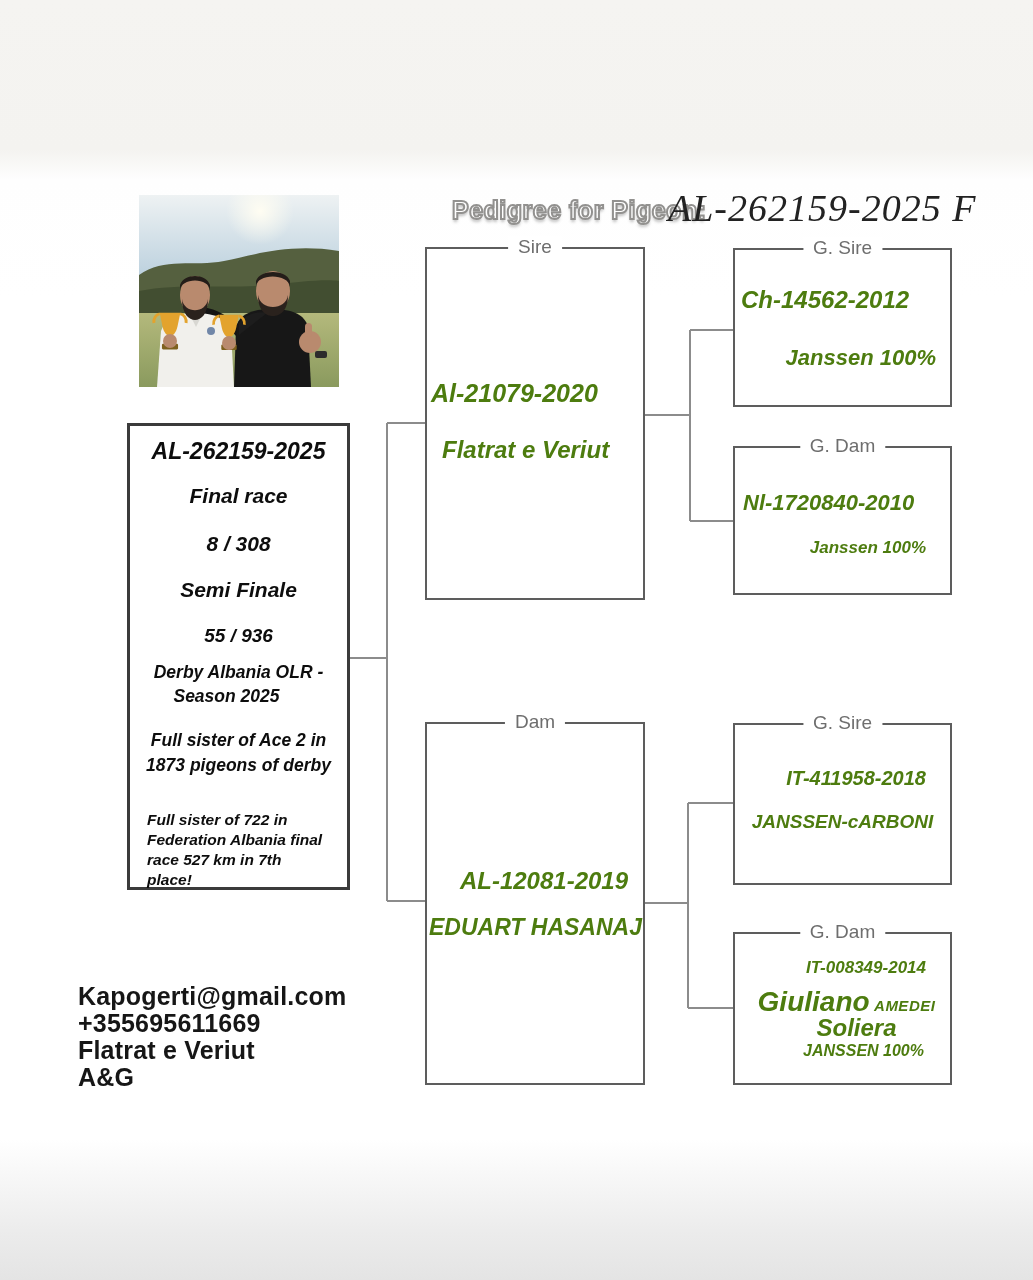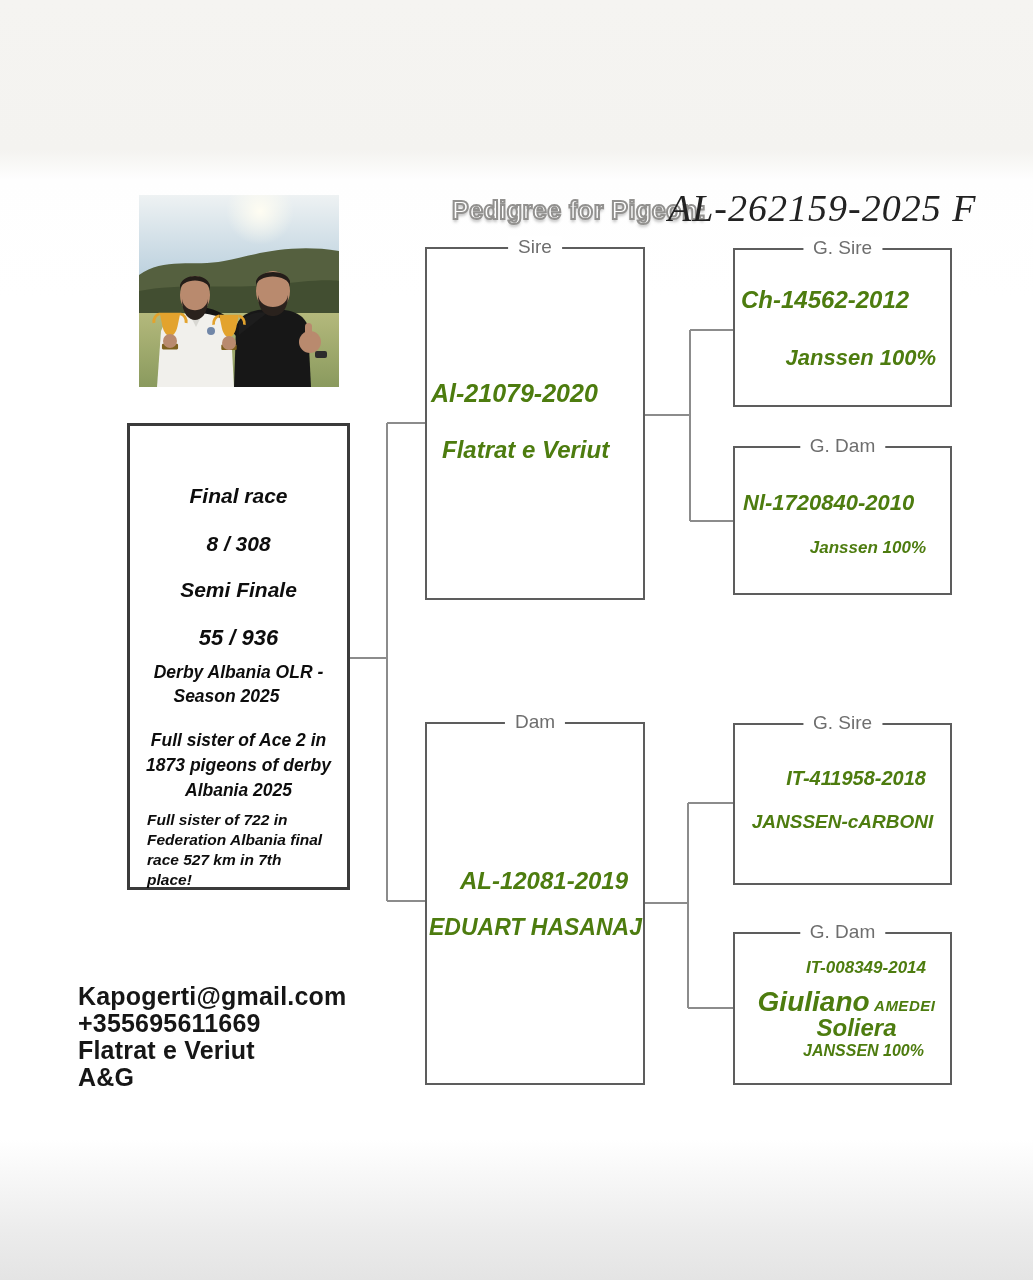--- a/index.html
+++ b/index.html
@@ -120,30 +120,30 @@
 
       <circle cx="31" cy="146" r="7" fill="#b98a6e"></circle>
       <circle cx="90" cy="148" r="7" fill="#b98a6e"></circle>
     </svg>
   </div>
 
   <div class="bubble-title">Pedigree for Pigeon:</div>
   <div class="ring-title">AL-262159-2025 F</div>
 
   <div class="info-box">
+    <div class="row" style="top:12px;font-size:23px;">AL-262159-2025</div>
     <div class="row" style="top:58px;font-size:21px;">Final race</div>
     <div class="row" style="top:106px;font-size:21px;">8 / 308</div>
     <div class="row" style="top:152px;font-size:21px;">Semi Finale</div>
-    <div class="row" style="top:199px;font-size:22px;">55 / 936</div>
+    <div class="row" style="top:199px;font-size:19px;">55 / 936</div>
     <div class="row" style="top:236px;font-size:17.5px;">Derby Albania OLR -</div>
     <div class="row" style="top:260px;font-size:17.5px;text-align:center;padding-right:24px;font-style:italic;">Season 2025</div>
     <div class="row" style="top:302px;font-size:17.5px;line-height:25px;">
       <div>Full sister of Ace 2 in</div>
       <div>1873 pigeons of  derby</div>
-      <div>Albania 2025</div>
     </div>
     <div class="row" style="top:384px;font-size:15.5px;line-height:20px;text-align:left;padding-left:17px;">
       <div>Full sister of 722  in</div>
       <div>Federation Albania final</div>
       <div>race 527 km in 7th</div>
       <div>place!</div>
     </div>
   </div>
 
   <div class="pbox" style="left:425px;top:247px;width:220px;height:353px;">

